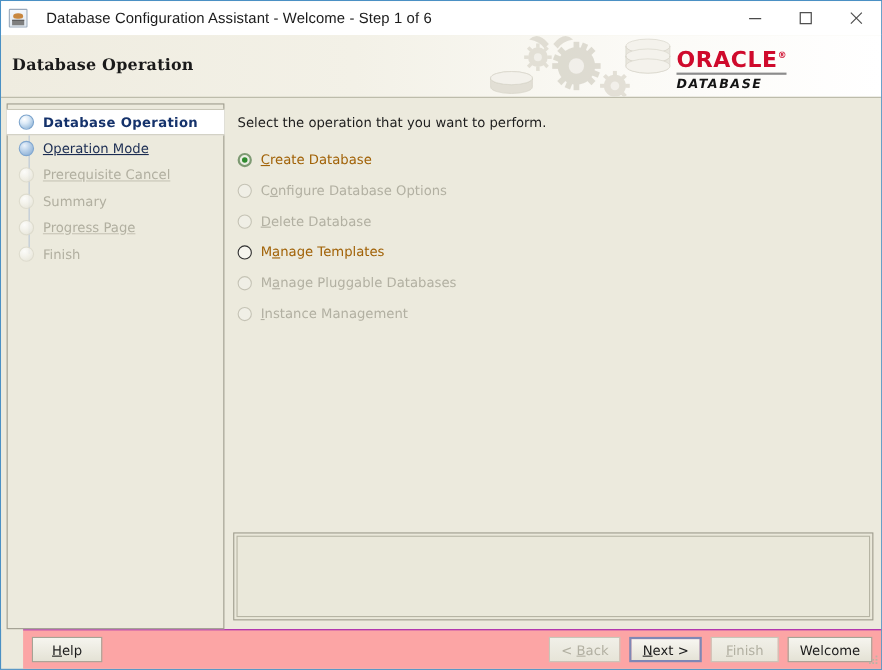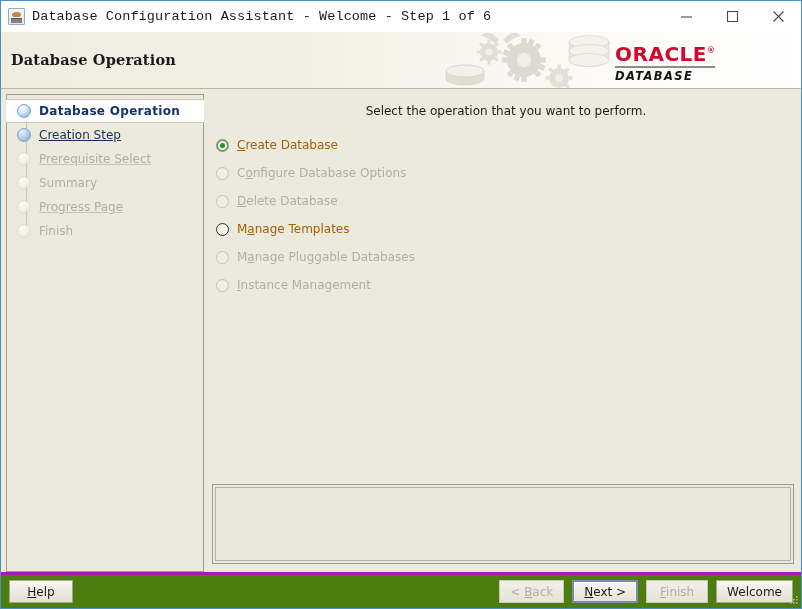--- a/index.html
+++ b/index.html
@@ -57,24 +57,24 @@
   }
   .title-icon::after {
     content: "";
     position: absolute;
     left: 2px; top: 9px;
     width: 11px; height: 4px;
     background: #7f7f7f;
     border-top: 1px solid #5d5d5d;
   }
   .title-text {
-    margin-left: 7px;
+    margin-left: 17px;
     font-size: 13.5px;
     color: #1b1b1b;
-    font-family: Liberation Mono, monospace;
+    font-family: Liberation Sans, sans-serif;
     white-space: nowrap;
     letter-spacing: 0.1px;
   }
   .win-buttons {
     position: absolute;
     right: 0; top: 0;
     height: 30px;
     display: flex;
   }
   .win-btn {
@@ -276,21 +276,20 @@
     flex: 1 1 auto;
     margin-left: 6px;
     display: flex;
     flex-direction: column;
     min-width: 0;
   }
   .content-main {
     flex: 1 1 auto;
     padding: 10px 0 0 6px;
     min-height: 0;
-    text-align: center;
   }
   .intro {
     font-size: 12px;
     color: #1d1d1d;
     margin: 0 0 13px 0;
   }
   .radio-list {
     margin: 0;
     padding: 0;
   }
@@ -349,26 +348,27 @@
     height: 100%;
     border: 1px solid #b6b4a4;
     box-sizing: border-box;
     background: #eae8da;
   }
 
   
   .footer {
     flex: 0 0 36px;
     height: 36px;
-    background: #4d7c0f;
-    border-top: 3px solid #a21caf;
+    background: #fca5a5;
+    border-top: 1px solid #a21caf;
     display: flex;
     align-items: center;
     padding: 0 8px;
     box-sizing: border-box;
+    margin-left: 20px;
   }
   .spacer { flex: 1 1 auto; }
   .btn {
     height: 23px;
     min-width: 62px;
     padding: 0 10px;
     margin-left: 8px;
     font-size: 12px;
     font-family: "DejaVu Sans", "Liberation Sans", sans-serif;
     color: #1c1c1c;
@@ -507,26 +507,26 @@
       <div class="steps">
         <div class="step-line"></div>
 
         <div class="step active">
           <span class="step-dot"></span>
           <span class="step-label">Database Operation</span>
         </div>
 
         <div class="step done">
           <span class="step-dot"></span>
-          <span class="step-label">Creation Step</span>
+          <span class="step-label">Operation Mode</span>
         </div>
 
         <div class="step muted link">
           <span class="step-dot"></span>
-          <span class="step-label">Prerequisite Select</span>
+          <span class="step-label">Prerequisite Cancel</span>
         </div>
 
         <div class="step muted">
           <span class="step-dot"></span>
           <span class="step-label">Summary</span>
         </div>
 
         <div class="step muted link">
           <span class="step-dot"></span>
           <span class="step-label">Progress Page</span>

